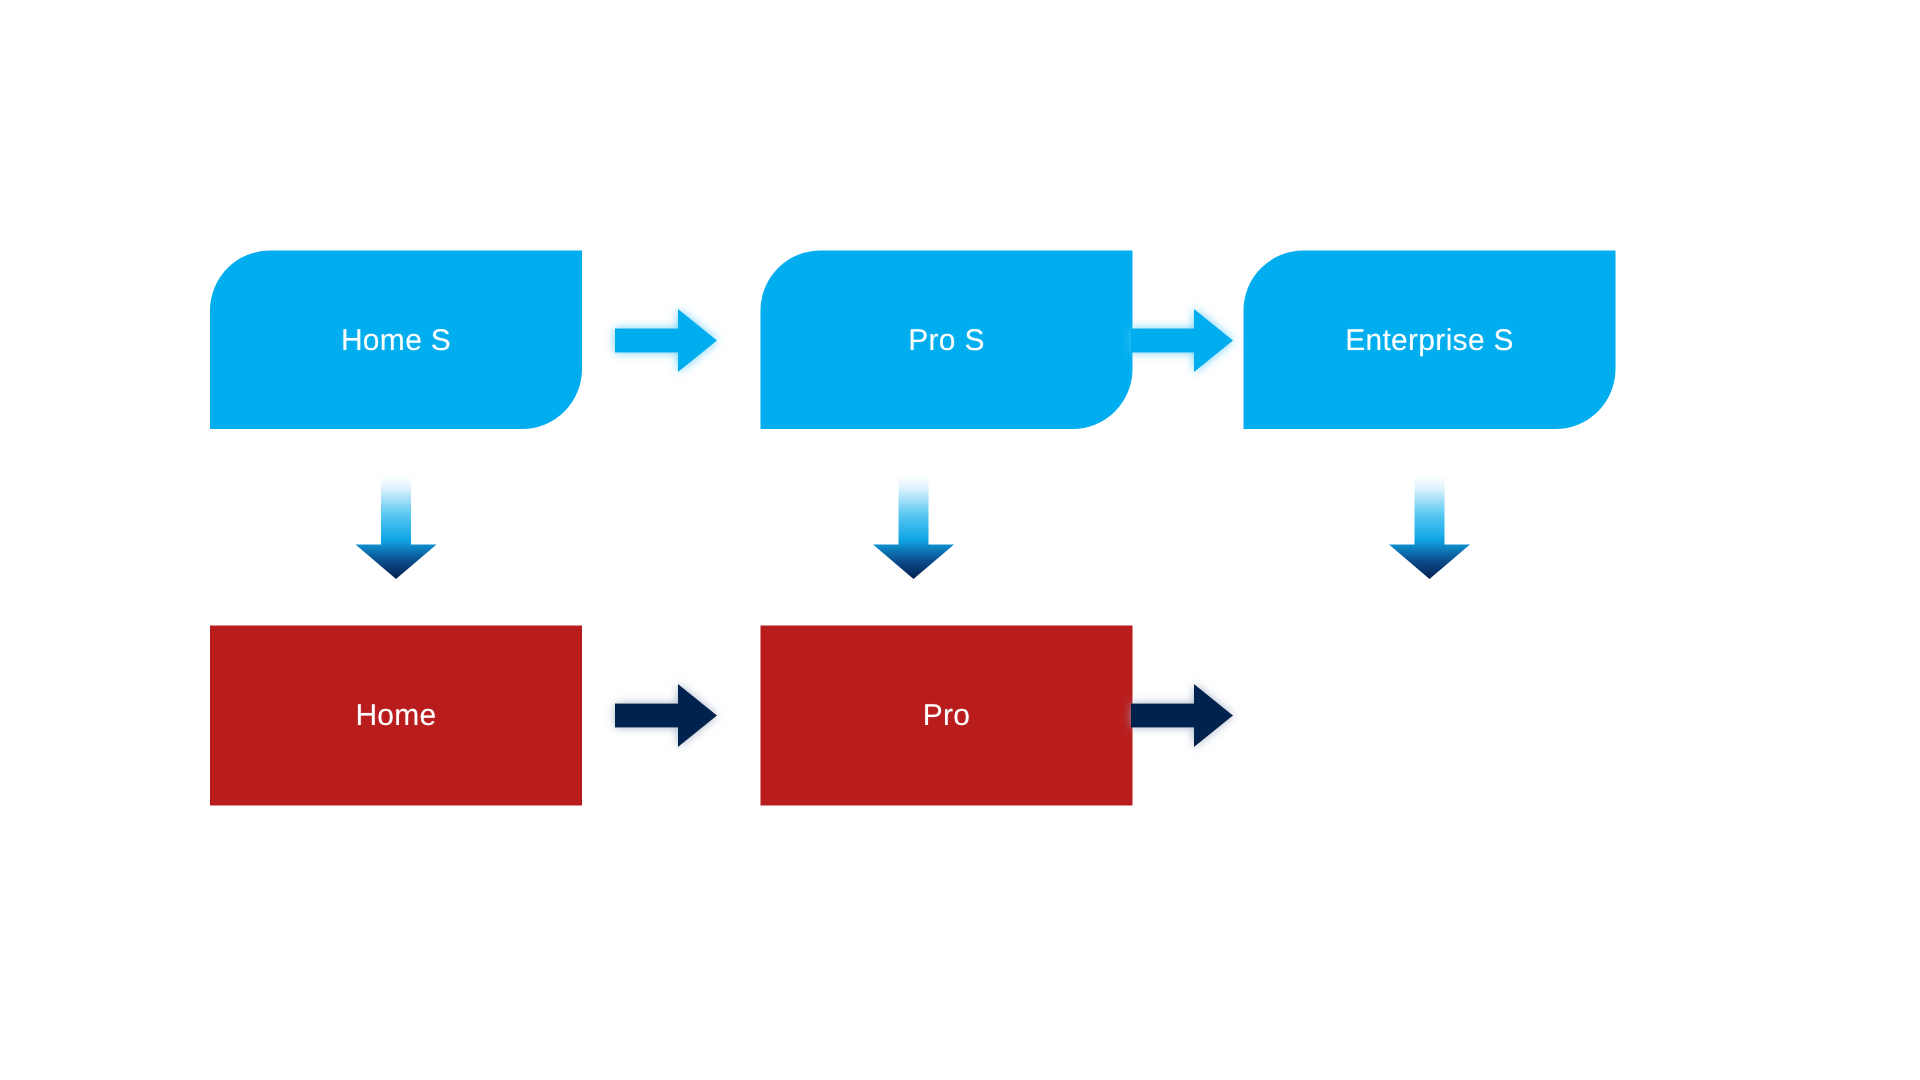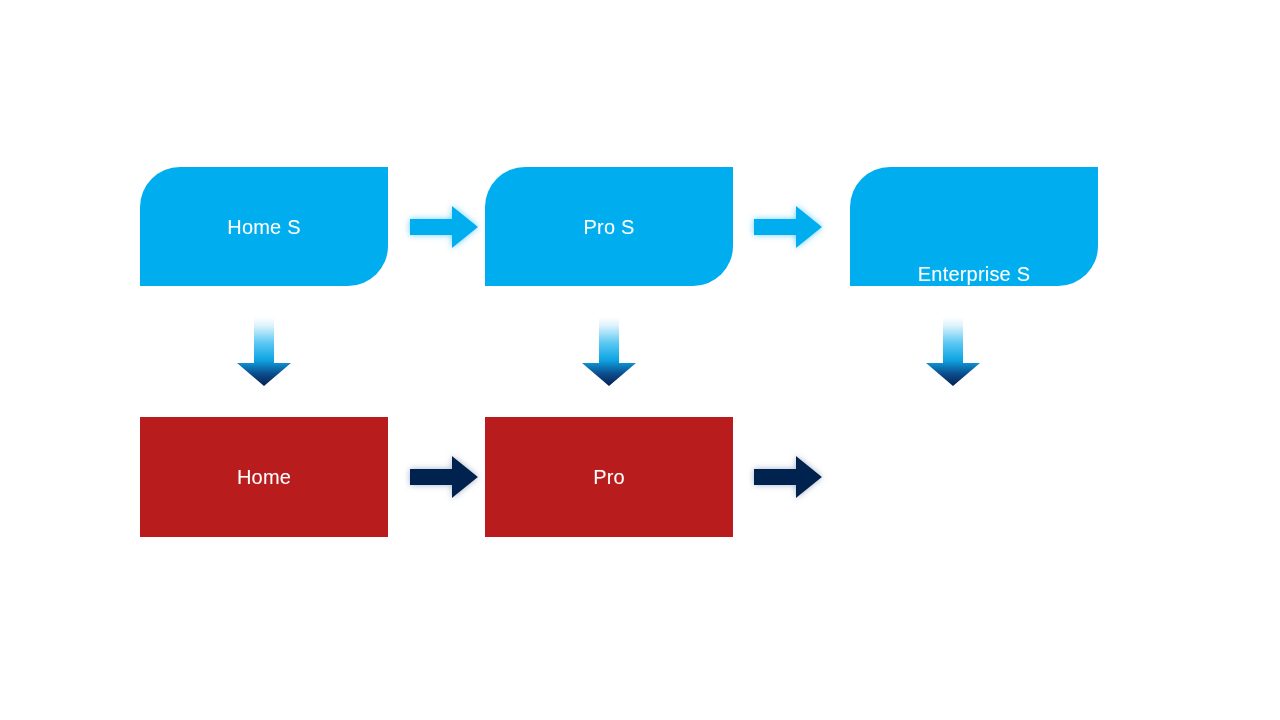--- a/index.html
+++ b/index.html
@@ -53,22 +53,22 @@
   .node-label {
     pointer-events: none;
     text-shadow: 0 0 1px rgba(255,255,255,0.25);
   }
 
   
   .row-top  { top: 167px; height: 119px; }
   .row-bot  { top: 417px; height: 120px; }
 
   .col-1 { left: 140px; width: 248px; }
-  .col-2 { left: 485px; width: 248px; }
-  .col-3 { left: 850px; width: 248px; align-items: flex-end; }
+  .col-2 { left: 507px; width: 248px; }
+  .col-3 { left: 829px; width: 248px; }
 
   
   .h-arrow {
     position: absolute;
     width: 72px;
     height: 48px;
   }
   .h-arrow svg { display: block; width: 72px; height: 48px; overflow: visible; }
 
   .h-arrow.a-top  { top: 203px; }

